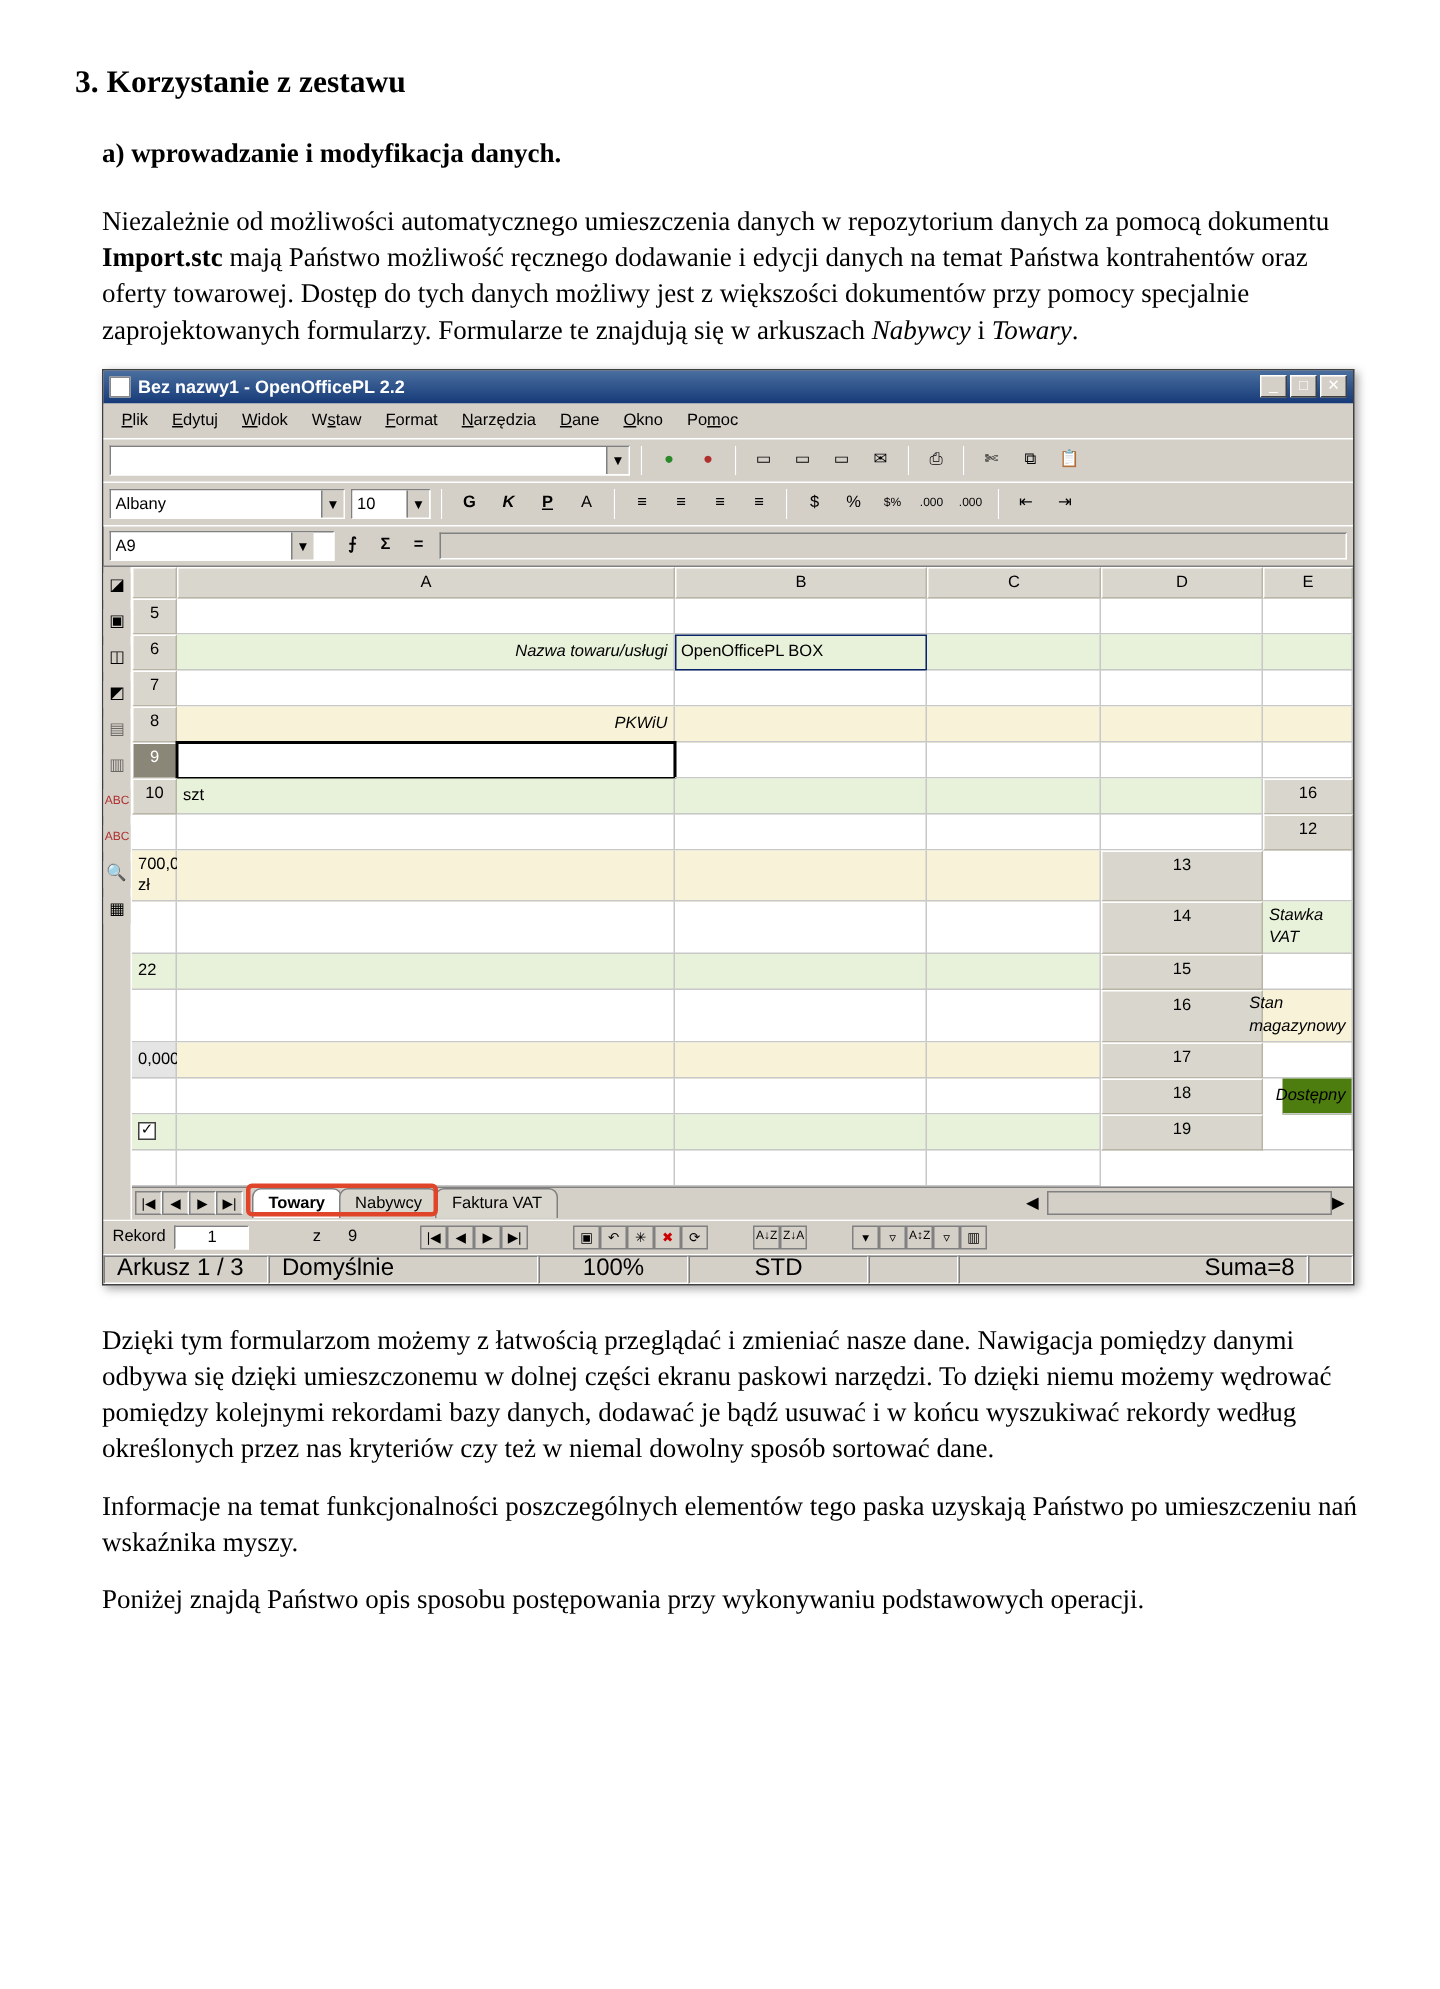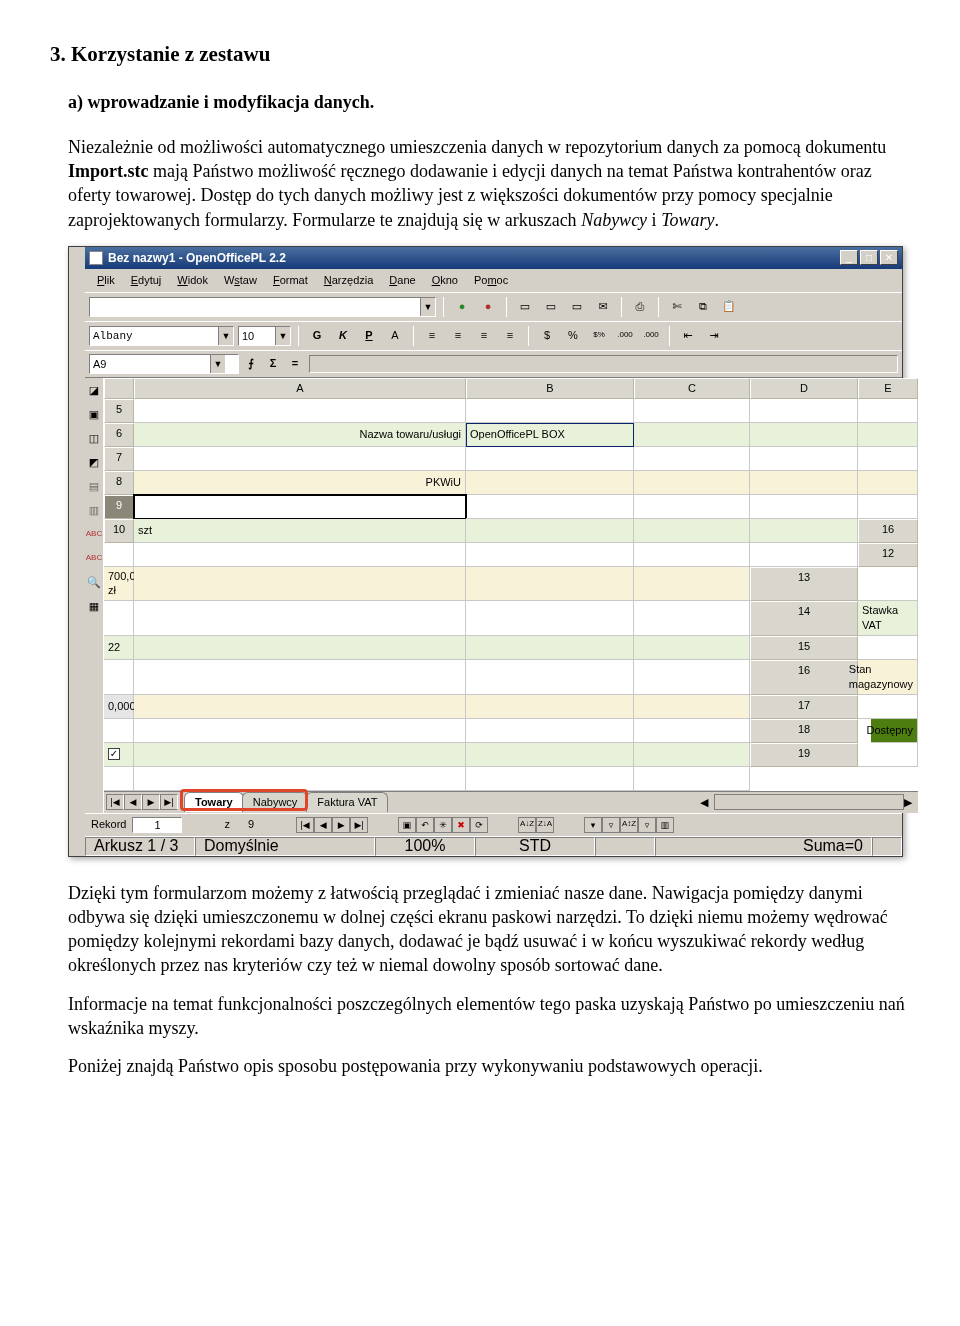--- a/index.html
+++ b/index.html
@@ -22,21 +22,20 @@
   
   .shot {
     margin: 10px 0 24px 18px;
     width: 835px;
     font-family: Tahoma, Arial, sans-serif;
     font-size: 11px;
     color: #000;
     background: #d4d0c8;
     border: 1px solid #404040;
     box-shadow: 2px 2px 6px rgba(0,0,0,.35);
-    padding-left: 16px;
   }
   .titlebar {
     display: flex; align-items: center;
     background: linear-gradient(#4a6f9f,#163a78);
     color: #fff; height: 22px; padding: 0 4px;
   }
   .titlebar .ticon { width:14px; height:14px; background:#fff; margin-right:5px;
     display:inline-block; border:1px solid #888; }
   .titlebar .title { flex:1; font-weight:bold; font-size:12px; }
   .winbtns { display:flex; gap:2px; }
@@ -76,21 +75,21 @@
 
   .sheet { flex:1; background:#fff; position:relative; }
   .grid { display:grid;
     grid-template-columns: 30px 332px 168px 116px 108px 60px;
     font-size:11px; }
   .hdr, .rowhdr { background:#d9d6cd; text-align:center; border:1px solid #b8b4a6;
     border-top-color:#fff; border-left-color:#fff; padding:2px 0; font-weight:normal; }
   .rowhdr { }
   .cell { border-right:1px solid #c8c8c8; border-bottom:1px solid #c8c8c8; padding:2px 4px;
     min-height:24px; display:flex; align-items:center; }
-  .cell.lbl { justify-content:flex-end; }
+  .cell.lbl { justify-content:flex-end; font-style:italic; }
   .cell.sel { outline:2px solid #000; outline-offset:-1px; background:#fff; }
   
   .chk { width:12px; height:12px; border:1px solid #404040; background:#fff;
     display:inline-flex; align-items:center; justify-content:center; font-size:10px; }
 
   
   .tabsrow { display:flex; align-items:center; background:#d4d0c8; height:22px;
     border-top:1px solid #808080; padding-left:2px; }
   .tabnav { display:flex; gap:0; }
   .tabnav .nb { width:18px; height:16px; background:#d4d0c8; border:1px solid #808080;
@@ -169,21 +168,21 @@
     <span class="sep"></span>
     <div class="tbtn">⎙</div>
     <span class="sep"></span>
     <div class="tbtn">✄</div>
     <div class="tbtn">⧉</div>
     <div class="tbtn">📋</div>
   </div>
 
   <div class="toolbar">
     <div class="combo">
-      <input style="width: 128px; font-family: Liberation Mono, monospace;" value="Albany">
+      <input style="width: 140px;" value="Albany">
       <span class="drop">▼</span>
     </div>
     <div class="combo">
       <input style="width: 36px;" value="10">
       <span class="drop">▼</span>
     </div>
     <span class="sep"></span>
     <div class="tbtn" style="font-weight:bold">G</div>
     <div class="tbtn" style="font-style:italic;font-weight:bold">K</div>
     <div class="tbtn" style="text-decoration:underline;font-weight:bold">P</div>
@@ -388,21 +387,21 @@
       <div class="btn">▥</div>
     </div>
   </div>
 
   <div class="status">
     <div class="cell-s" style="width:110px">Arkusz 1 / 3</div>
     <div class="cell-s" style="width:180px">Domyślnie</div>
     <div class="cell-s" style="width:100px;justify-content:center">100%</div>
     <div class="cell-s" style="width:120px;justify-content:center">STD</div>
     <div class="cell-s" style="width:60px"></div>
-    <div class="cell-s" style="flex:1;justify-content:flex-end">Suma=0</div>
+    <div class="cell-s" style="flex:1;justify-content:flex-end">Suma=8</div>
     <div class="cell-s" style="width:30px"></div>
   </div>
 
 </div>
 
 <p class="para">Dzięki tym formularzom możemy z łatwością przeglądać i zmieniać nasze dane. Nawigacja pomiędzy danymi odbywa się dzięki umieszczonemu w dolnej części ekranu paskowi narzędzi. To dzięki niemu możemy wędrować pomiędzy kolejnymi rekordami bazy danych, dodawać je bądź usuwać i w końcu wyszukiwać rekordy według określonych przez nas kryteriów czy też w niemal dowolny sposób sortować dane.</p>
 <p class="para">Informacje na temat funkcjonalności poszczególnych elementów tego paska uzyskają Państwo po umieszczeniu nań wskaźnika myszy.</p>
 <p class="para">Poniżej znajdą Państwo opis sposobu postępowania przy wykonywaniu podstawowych operacji.</p>
 
 </body></html>

